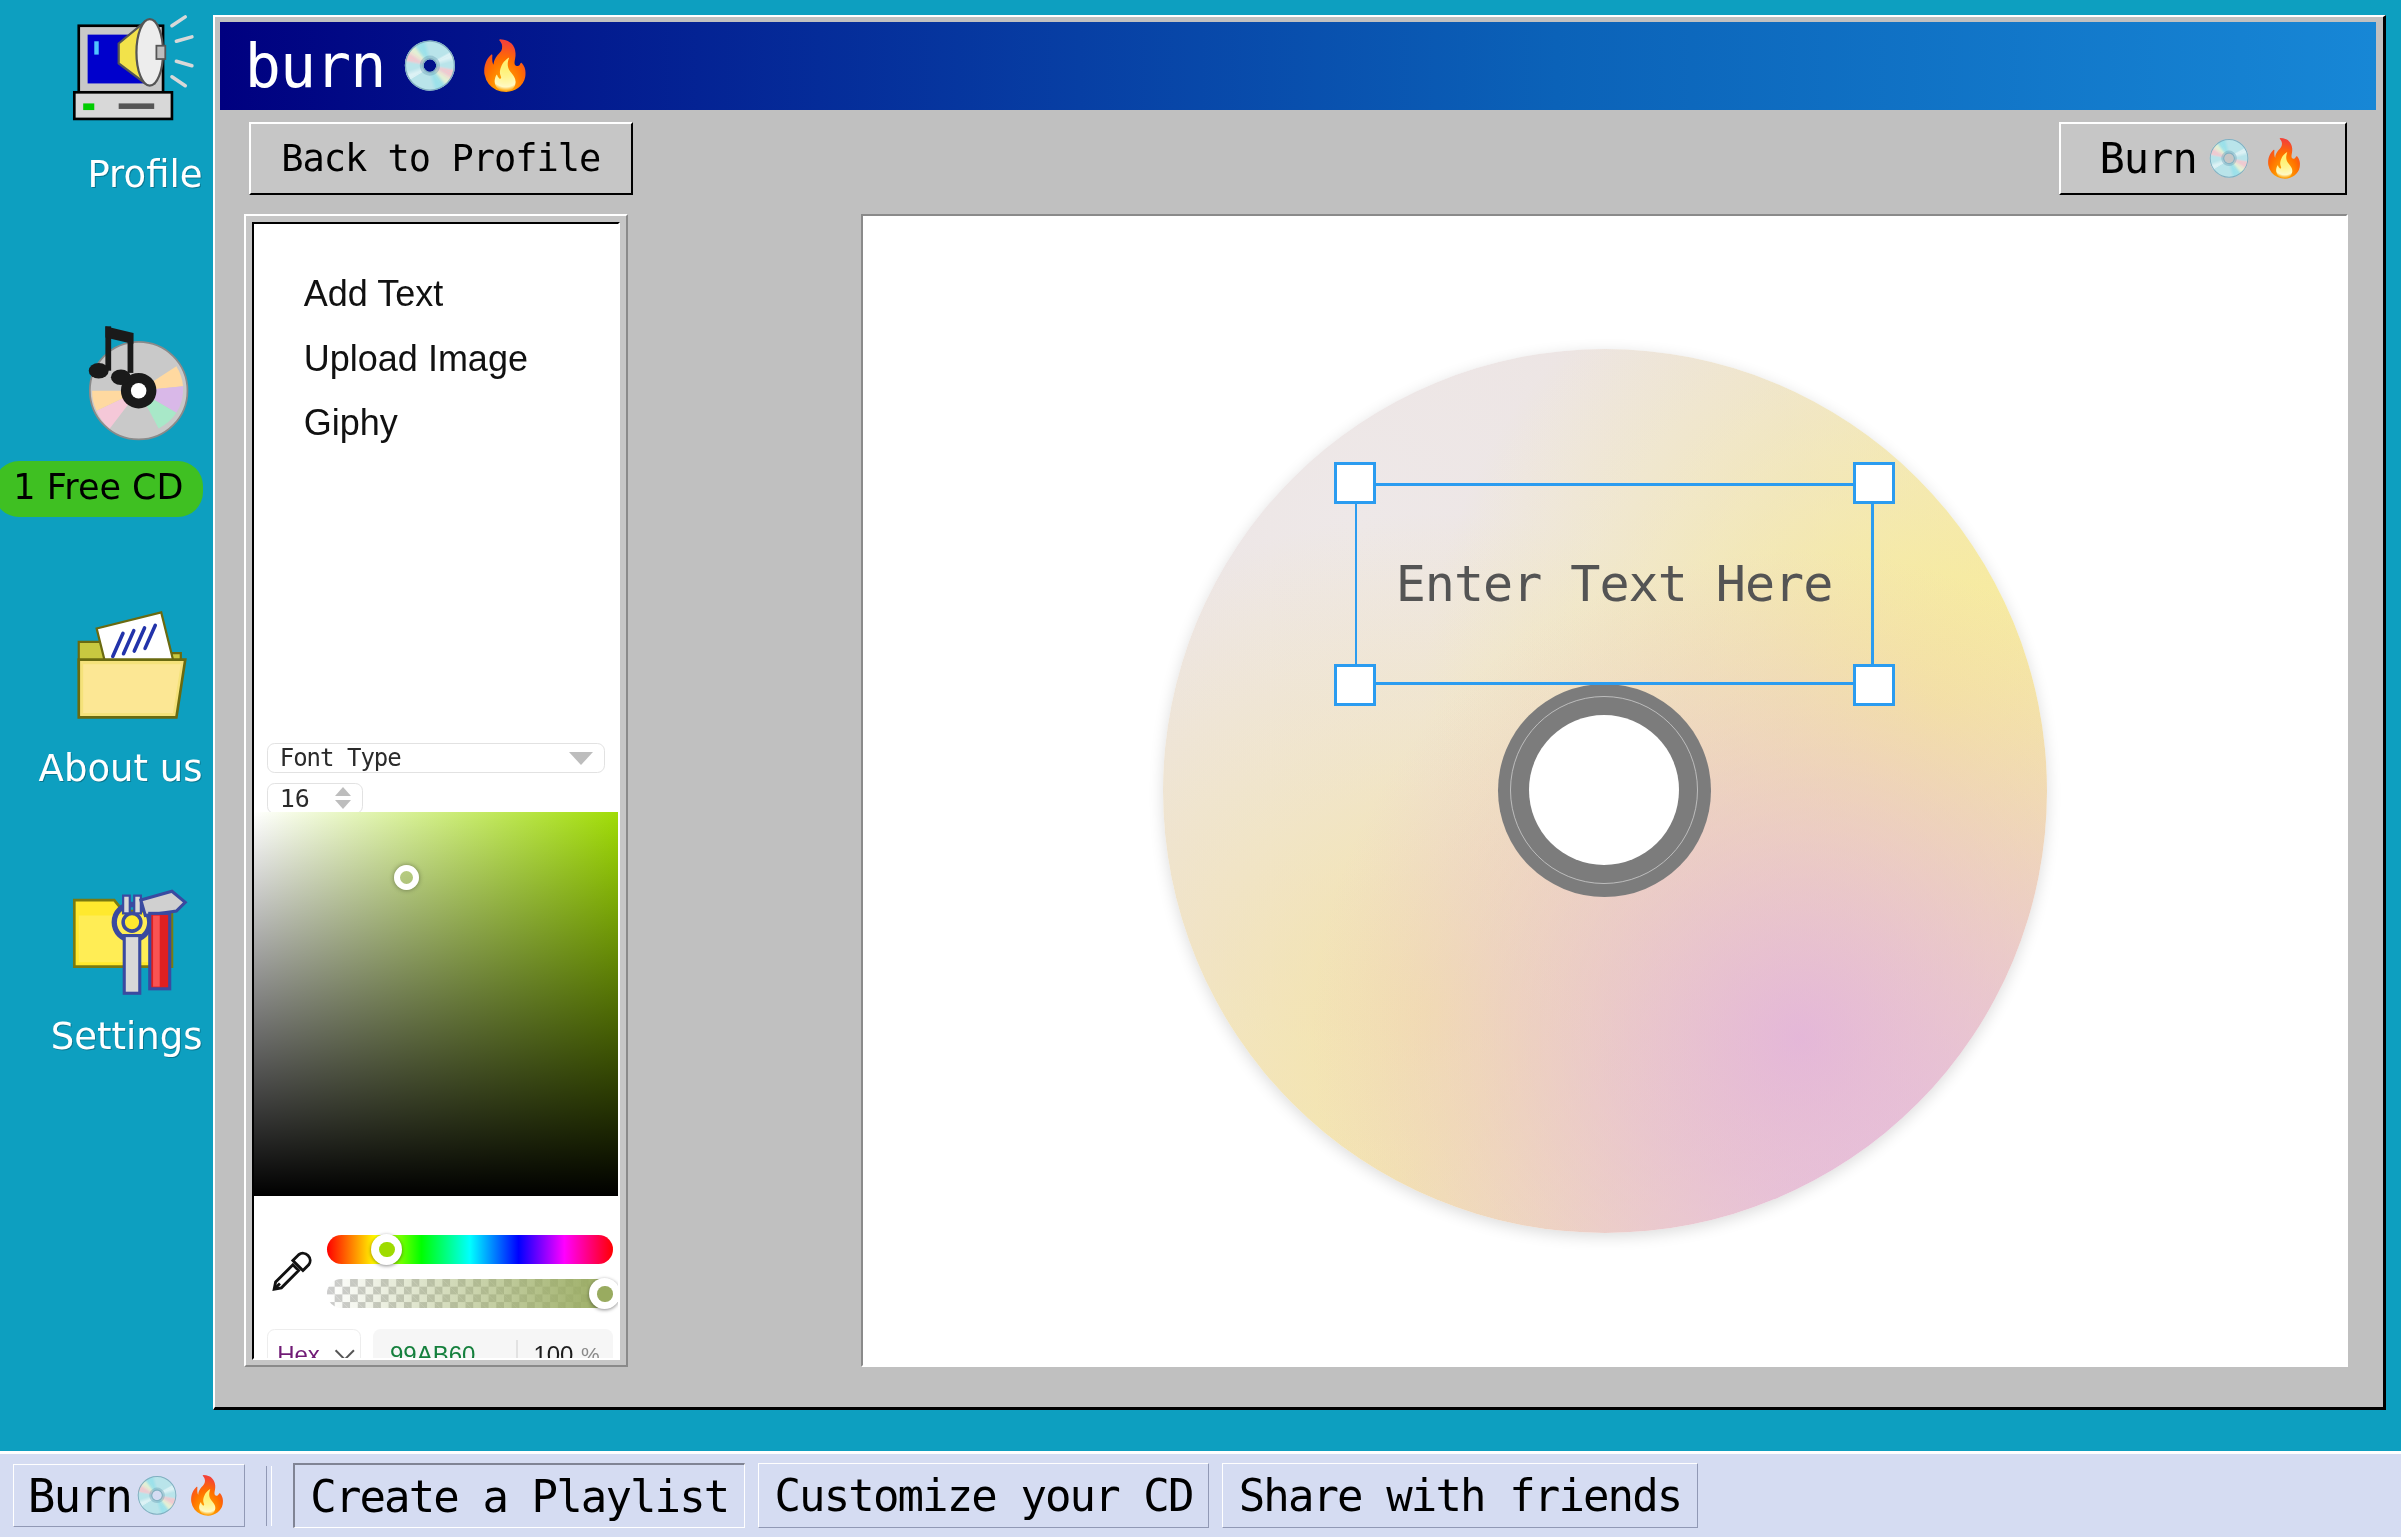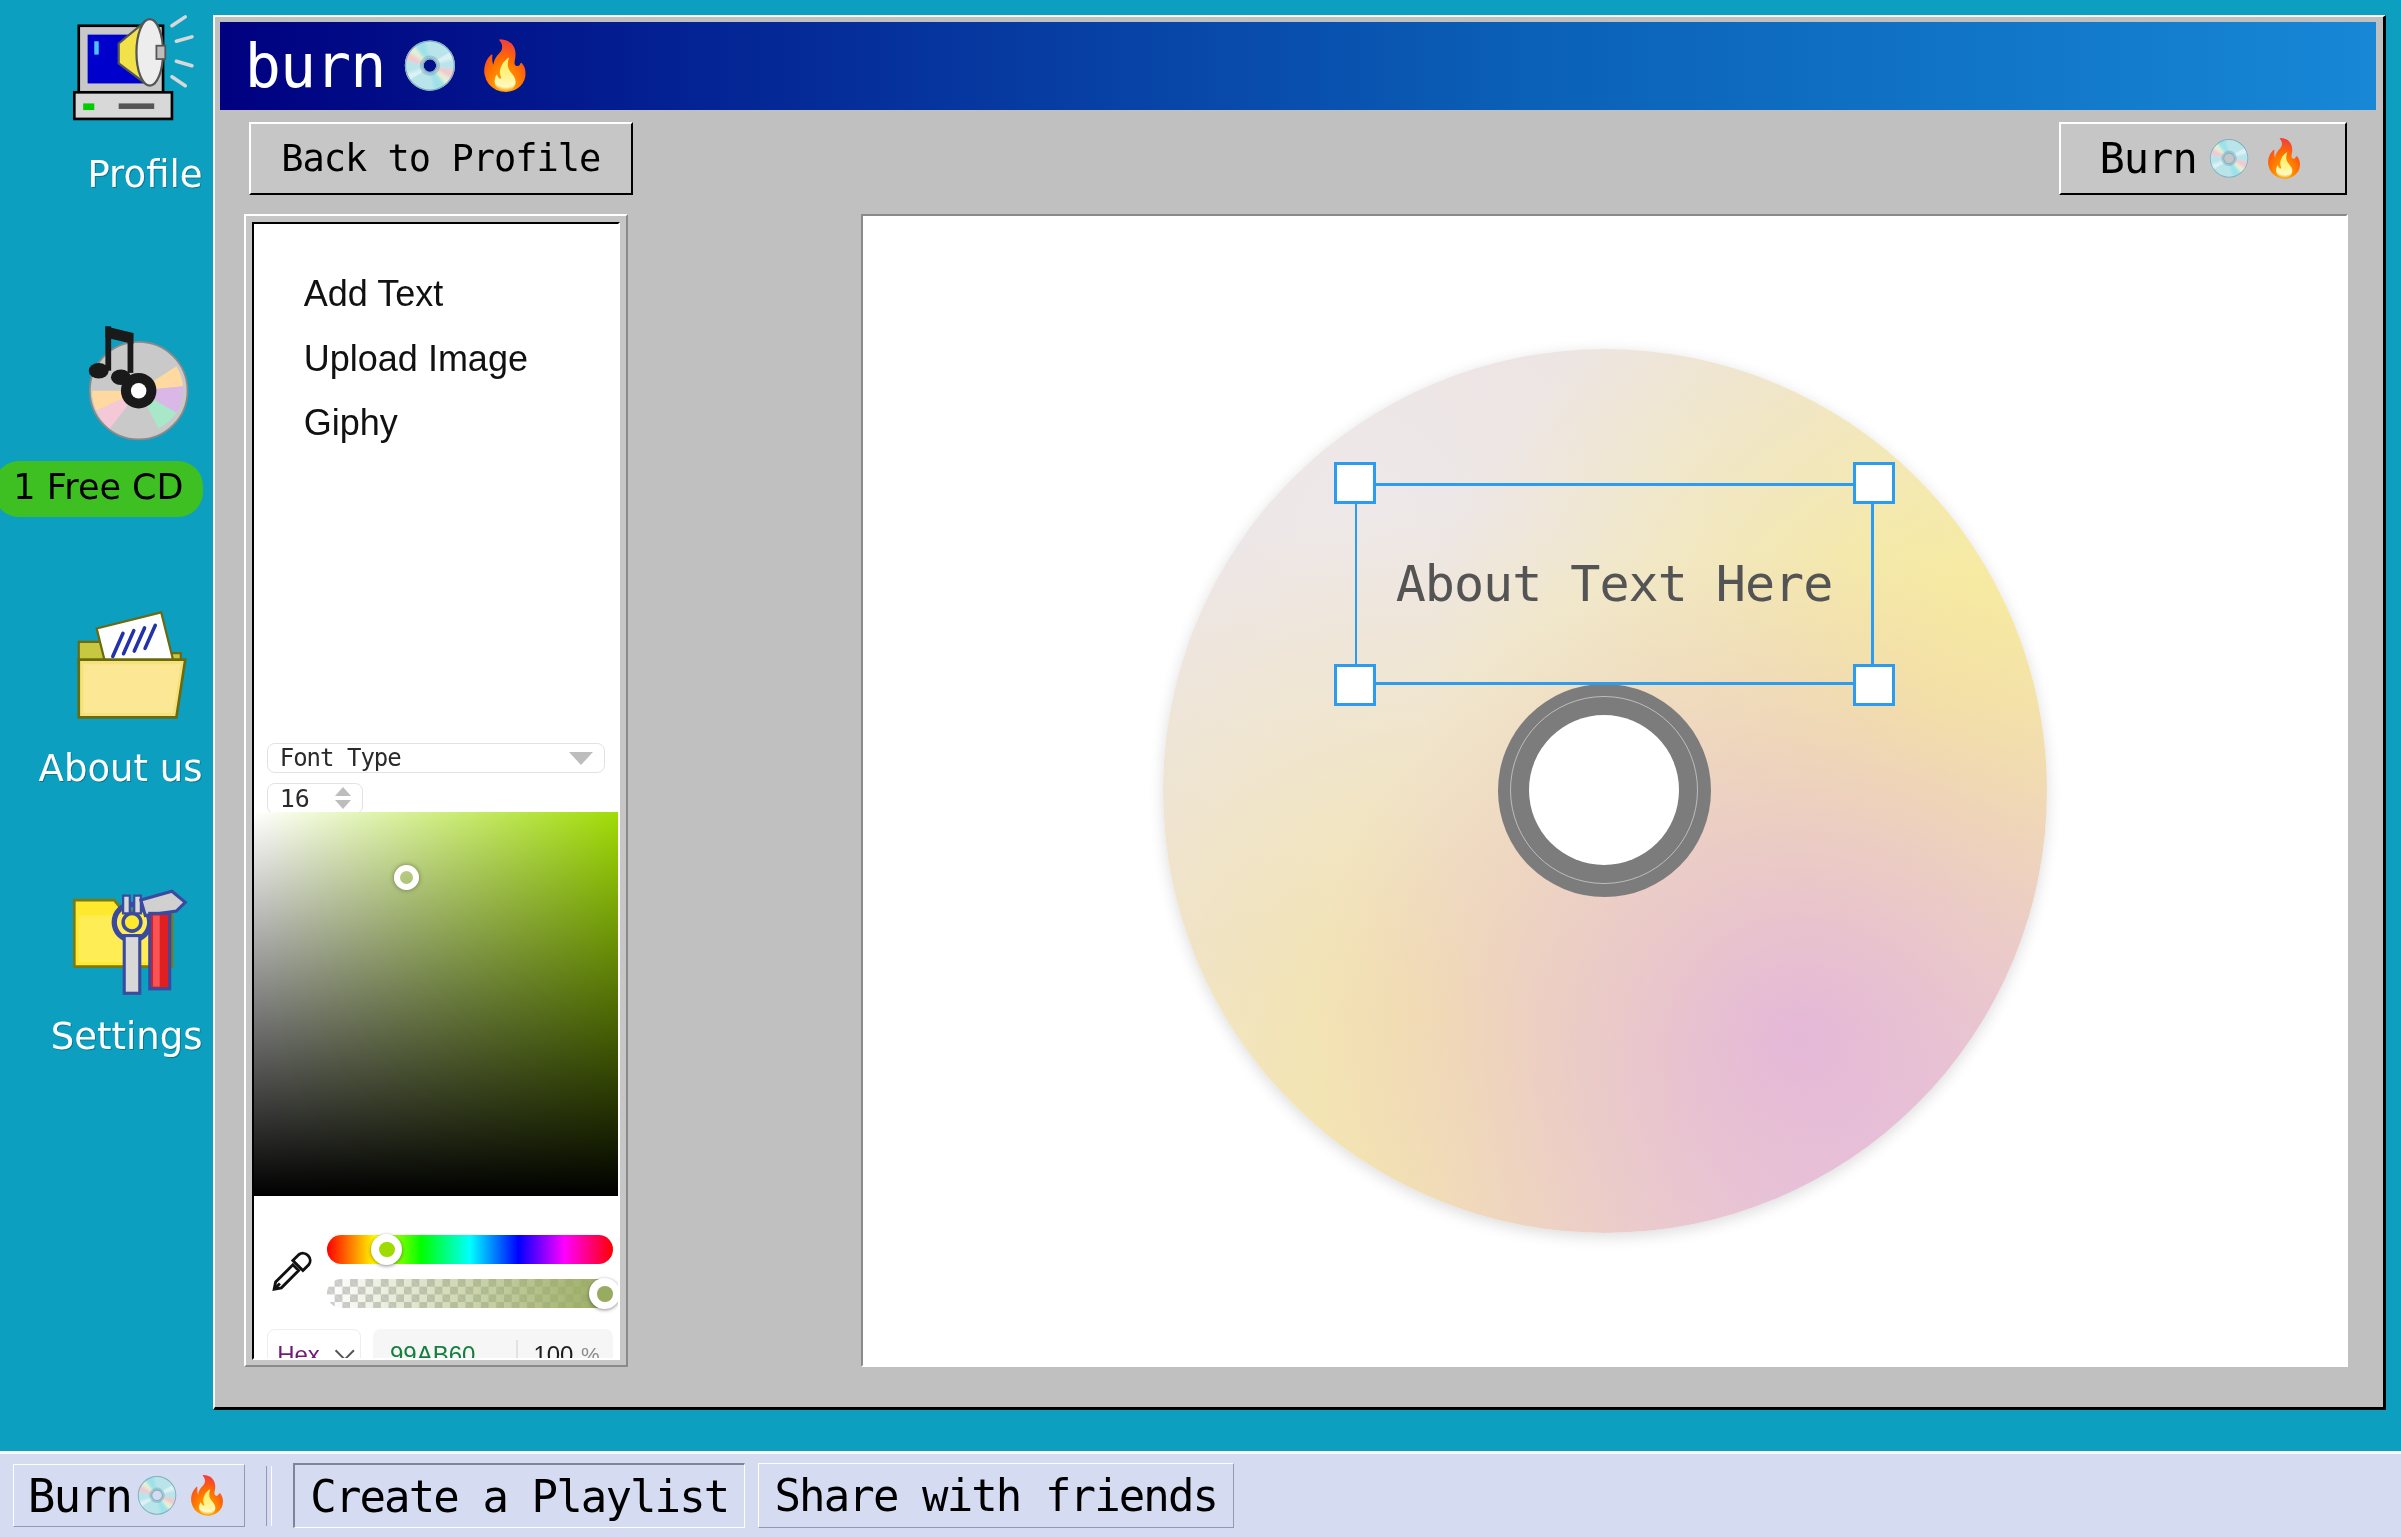--- a/index.html
+++ b/index.html
@@ -724,32 +724,33 @@
 
         <div class="text-box">
           <span class="tb-line tb-line-top"></span>
           <span class="tb-line tb-line-bot"></span>
           <span class="tb-line tb-line-left"></span>
           <span class="tb-line tb-line-right"></span>
           <span class="tb-handle tb-h-tl"></span>
           <span class="tb-handle tb-h-tr"></span>
           <span class="tb-handle tb-h-bl"></span>
           <span class="tb-handle tb-h-br"></span>
-          <span class="tb-text" style="color: rgb(84, 84, 84);">About Text Here</span>
+          <span class="tb-text" style="color: rgb(84, 84, 84);">Enter Text Here</span>
         </div>
       </div>
     </div>
 
   </div>
 
   <div class="taskbar">
     <div class="task-start">
       <span class="task-start-text">Burn</span>
       <span class="title-emoji">💿</span>
       <span class="title-emoji">🔥</span>
     </div>
     <div class="task-divider"></div>
     <div class="task-btn active">Create a Playlist</div>
+    <div class="task-btn">Customize your CD</div>
     <div class="task-btn">Share with friends</div>
   </div>
 
 </div>
 
 
 </body></html>

